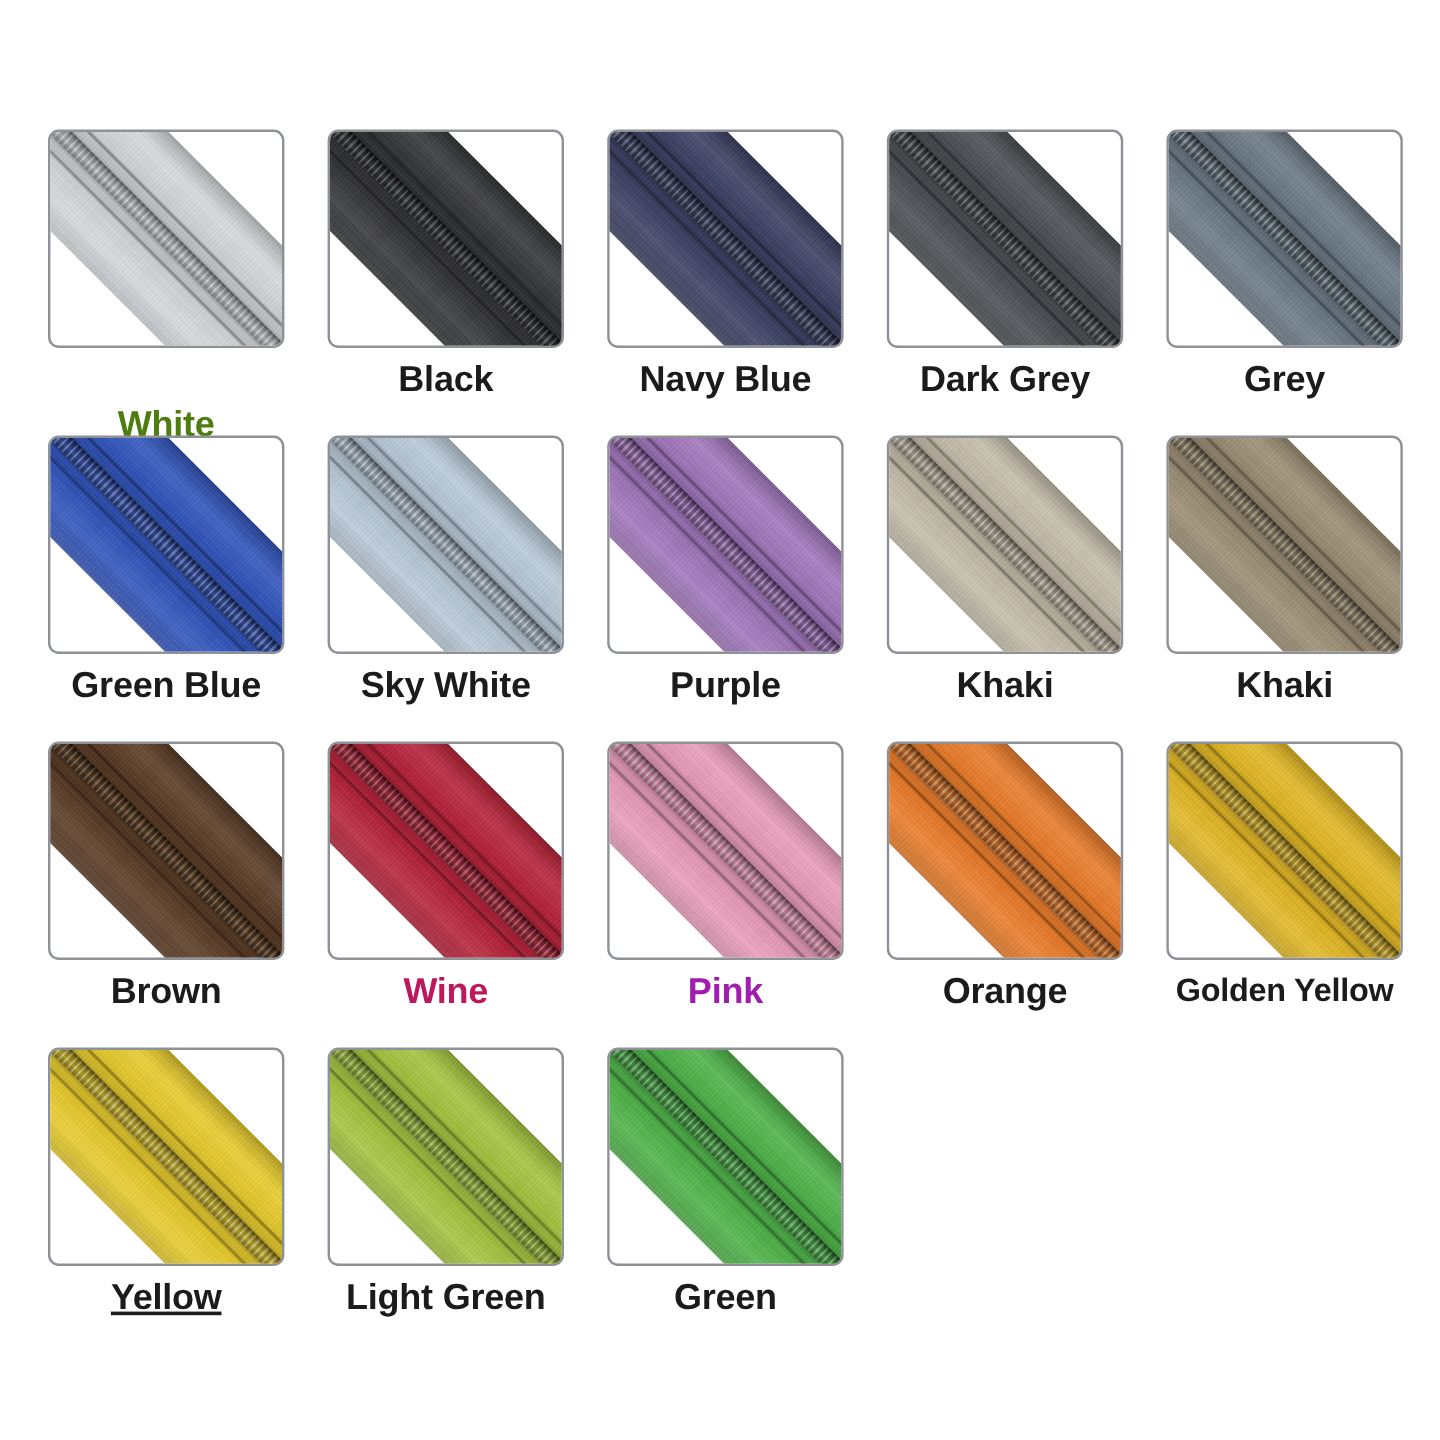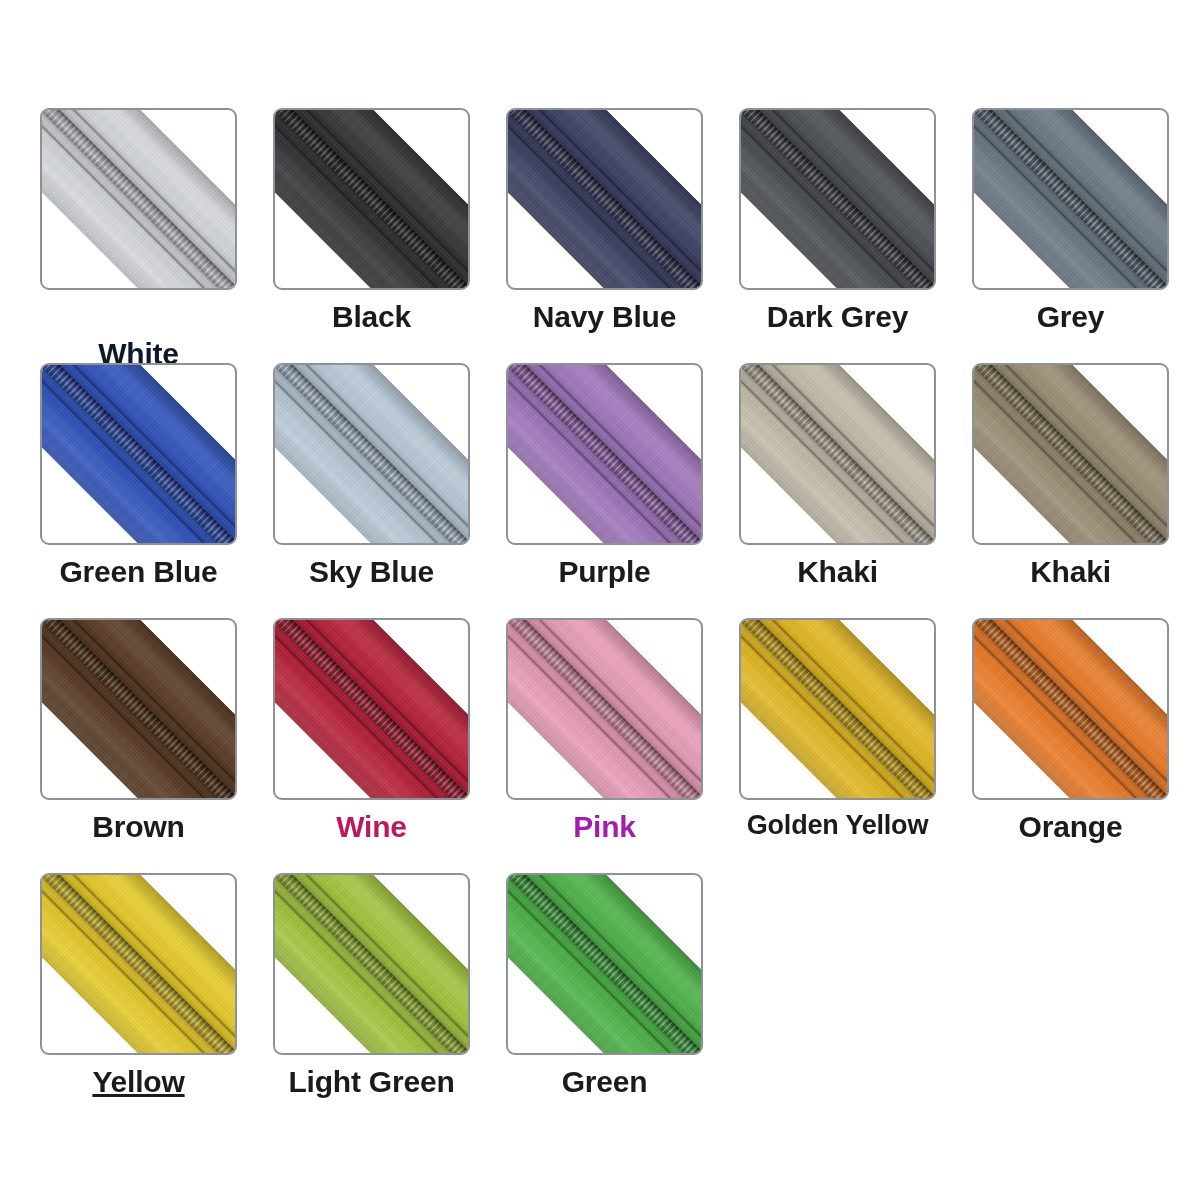--- a/index.html
+++ b/index.html
@@ -143,21 +143,21 @@
       <div class="cell">
         <div class="tile" style="border-color: rgb(142, 145, 150);">
           <div class="tape-wrap">
             <div class="tape" style="--c: #dadde0;">
               <div class="stitch l"></div>
               <div class="stitch r"></div>
               <div class="coil" style="--teeth-hi: #f2f3f4; --teeth-lo: #b9bdc2;"></div>
             </div>
           </div>
         </div>
-        <div class="label" style="color: #0f172a; margin-top: 48px;">White</div>
+        <div class="label" style="color: #4d7c0f; margin-top: 48px;">White</div>
       </div>
       <div class="cell">
         <div class="tile" style="border-color: rgb(142, 145, 150);">
           <div class="tape-wrap">
             <div class="tape" style="--c: #333436;">
               <div class="stitch l"></div>
               <div class="stitch r"></div>
               <div class="coil" style="--teeth-hi: #5e6063; --teeth-lo: #1b1c1d;"></div>
             </div>
           </div>
@@ -215,21 +215,21 @@
       <div class="cell">
         <div class="tile" style="border-color: rgb(142, 145, 150);">
           <div class="tape-wrap">
             <div class="tape" style="--c: #bdcedd;">
               <div class="stitch l"></div>
               <div class="stitch r"></div>
               <div class="coil" style="--teeth-hi: #e2ecf5; --teeth-lo: #9aadbe;"></div>
             </div>
           </div>
         </div>
-        <div class="label" style="color: rgb(27, 27, 27);">Sky Blue</div>
+        <div class="label" style="color: rgb(27, 27, 27);">Sky White</div>
       </div>
       <div class="cell">
         <div class="tile" style="border-color: rgb(142, 145, 150);">
           <div class="tape-wrap">
             <div class="tape" style="--c: #a478c0;">
               <div class="stitch l"></div>
               <div class="stitch r"></div>
               <div class="coil" style="--teeth-hi: #c6a3da; --teeth-lo: #82559e;"></div>
             </div>
           </div>
@@ -292,40 +292,40 @@
               <div class="stitch r"></div>
               <div class="coil" style="--teeth-hi: #f8c6d8; --teeth-lo: #d5809f;"></div>
             </div>
           </div>
         </div>
         <div class="label" style="color: #a21caf;">Pink</div>
       </div>
       <div class="cell">
         <div class="tile" style="border-color: rgb(142, 145, 150);">
           <div class="tape-wrap">
+            <div class="tape" style="--c: #f07d28;">
+              <div class="stitch l"></div>
+              <div class="stitch r"></div>
+              <div class="coil" style="--teeth-hi: #f8a864; --teeth-lo: #c55e13;"></div>
+            </div>
+          </div>
+        </div>
+        <div class="label" style="color: rgb(27, 27, 27);">Orange</div>
+      </div>
+      <div class="cell">
+        <div class="tile" style="border-color: rgb(142, 145, 150);">
+          <div class="tape-wrap">
             <div class="tape" style="--c: #e8bc22;">
               <div class="stitch l"></div>
               <div class="stitch r"></div>
               <div class="coil" style="--teeth-hi: #f4d762; --teeth-lo: #bb9310;"></div>
             </div>
           </div>
         </div>
         <div class="label small" style="color: rgb(27, 27, 27);">Golden Yellow</div>
-      </div>
-      <div class="cell">
-        <div class="tile" style="border-color: rgb(142, 145, 150);">
-          <div class="tape-wrap">
-            <div class="tape" style="--c: #f07d28;">
-              <div class="stitch l"></div>
-              <div class="stitch r"></div>
-              <div class="coil" style="--teeth-hi: #f8a864; --teeth-lo: #c55e13;"></div>
-            </div>
-          </div>
-        </div>
-        <div class="label" style="color: rgb(27, 27, 27);">Orange</div>
       </div>
       <div class="cell">
         <div class="tile" style="border-color: rgb(142, 145, 150);">
           <div class="tape-wrap">
             <div class="tape" style="--c: #edd02a;">
               <div class="stitch l"></div>
               <div class="stitch r"></div>
               <div class="coil" style="--teeth-hi: #f7e474; --teeth-lo: #c0a614;"></div>
             </div>
           </div>

